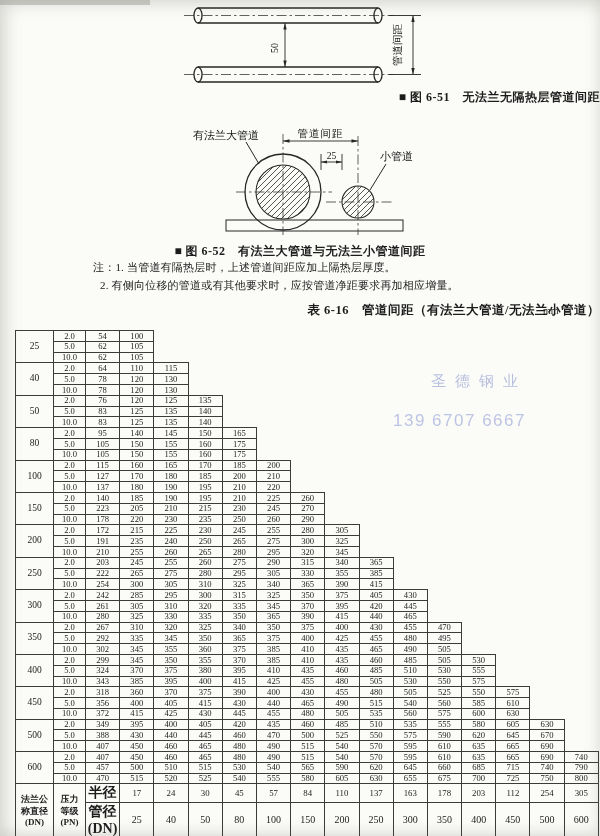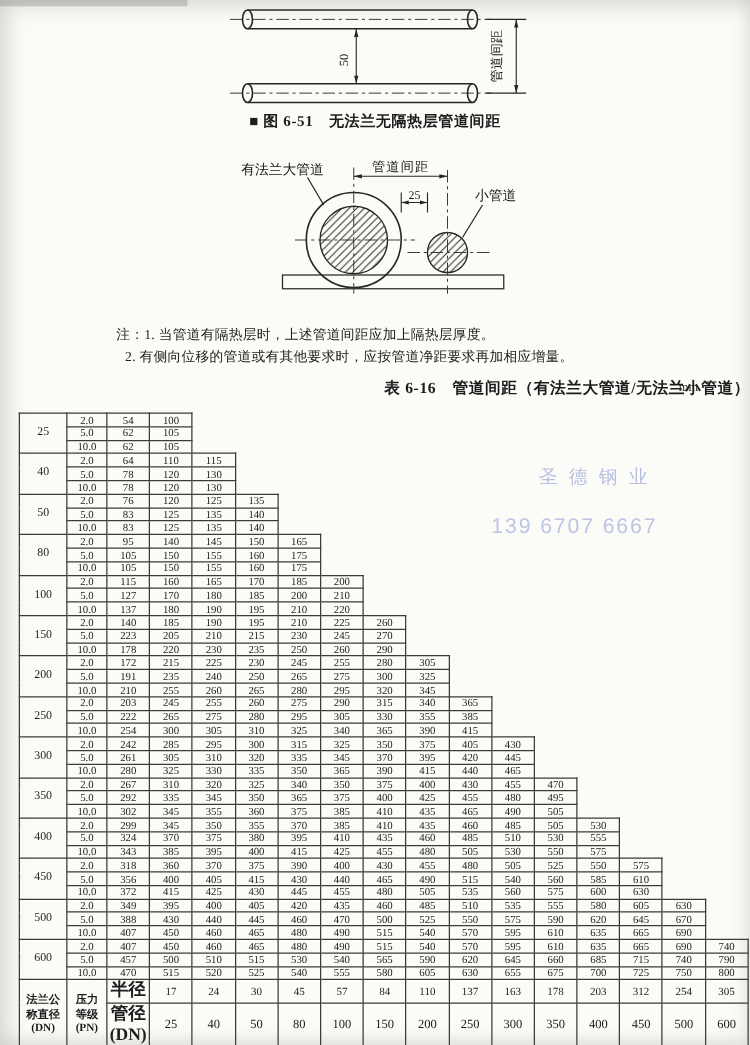--- a/index.html
+++ b/index.html
@@ -11,21 +11,21 @@
 
   svg .ln{stroke:#262626;stroke-width:1;fill:none;}
   svg .pipe{stroke:#262626;stroke-width:1.3;fill:none;}
   svg .cl{stroke:#3a3a3a;stroke-width:.8;fill:none;stroke-dasharray:10 3 2.5 3;}
   svg .dim{stroke:#262626;stroke-width:.9;fill:none;}
   svg .arr{fill:#262626;stroke:none;}
   svg text{font-family:"Liberation Serif","DejaVu Serif",serif;fill:#161616;}
 
   .caption{position:absolute;left:0;width:100%;text-align:center;font-weight:bold;
            font-size:12px;letter-spacing:.5px;}
-  #caption1{top:89px;}
+  #caption1{top:89px;text-align:right;}
   #caption2{top:243px;}
   .note{position:absolute;font-size:11px;letter-spacing:.2px;}
   #note1{left:93px;top:260px;}
   #note2{left:100px;top:278px;}
   .table-title{position:absolute;left:0;right:0;top:302px;text-align:right;font-weight:bold;
            font-size:12.5px;letter-spacing:.5px;}
   .unit{position:absolute;left:543px;top:305px;font-size:10px;font-weight:normal;text-align:center;}
 
   table{position:absolute;left:15px;top:330px;width:583px;border-collapse:collapse;table-layout:fixed;}
   td{border:1px solid #3b3b3b;text-align:center;vertical-align:middle;padding:0;
@@ -109,20 +109,21 @@
     <line class="dim" x1="181" y1="54" x2="202" y2="54"></line>
     <polygon class="arr" points="181,54 187,52.4 187,55.6"></polygon>
     <polygon class="arr" points="202,54 196,52.4 196,55.6"></polygon>
     <text x="191.5" y="51" font-size="9.5" text-anchor="middle">25</text>
 
     <text x="53" y="31" font-size="11">有法兰大管道</text>
     <line class="ln" x1="106" y1="34" x2="119" y2="56"></line>
     <text x="240" y="52" font-size="11">小管道</text>
     <line class="ln" x1="246" y1="56" x2="230" y2="82"></line>
   </svg>
+  <div class="caption" id="caption2">■ 图 6-52　有法兰大管道与无法兰小管道间距</div>
 
   <div class="note" id="note1">注：1. 当管道有隔热层时，上述管道间距应加上隔热层厚度。</div>
   <div class="note" id="note2">2. 有侧向位移的管道或有其他要求时，应按管道净距要求再加相应增量。</div>
 
   <div class="table-title">表 6-16　管道间距（有法兰大管道/无法兰小管道）</div>
   <div class="unit">mm</div>
 
   <table id="pipe-table">
       <colgroup>
         <col style="width: 38px;">
@@ -696,21 +697,21 @@
           <td class="frad">24</td>
           <td class="frad">30</td>
           <td class="frad">45</td>
           <td class="frad">57</td>
           <td class="frad">84</td>
           <td class="frad">110</td>
           <td class="frad">137</td>
           <td class="frad">163</td>
           <td class="frad">178</td>
           <td class="frad">203</td>
-          <td class="frad">312</td>
+          <td class="frad">112</td>
           <td class="frad">254</td>
           <td class="frad">305</td>
         </tr>
         <tr class="frB">
           <td class="fhead">
             <div>管径</div>
             <div>(DN)</div>
           </td>
           <td class="fdn">25</td>
           <td class="fdn">40</td>

